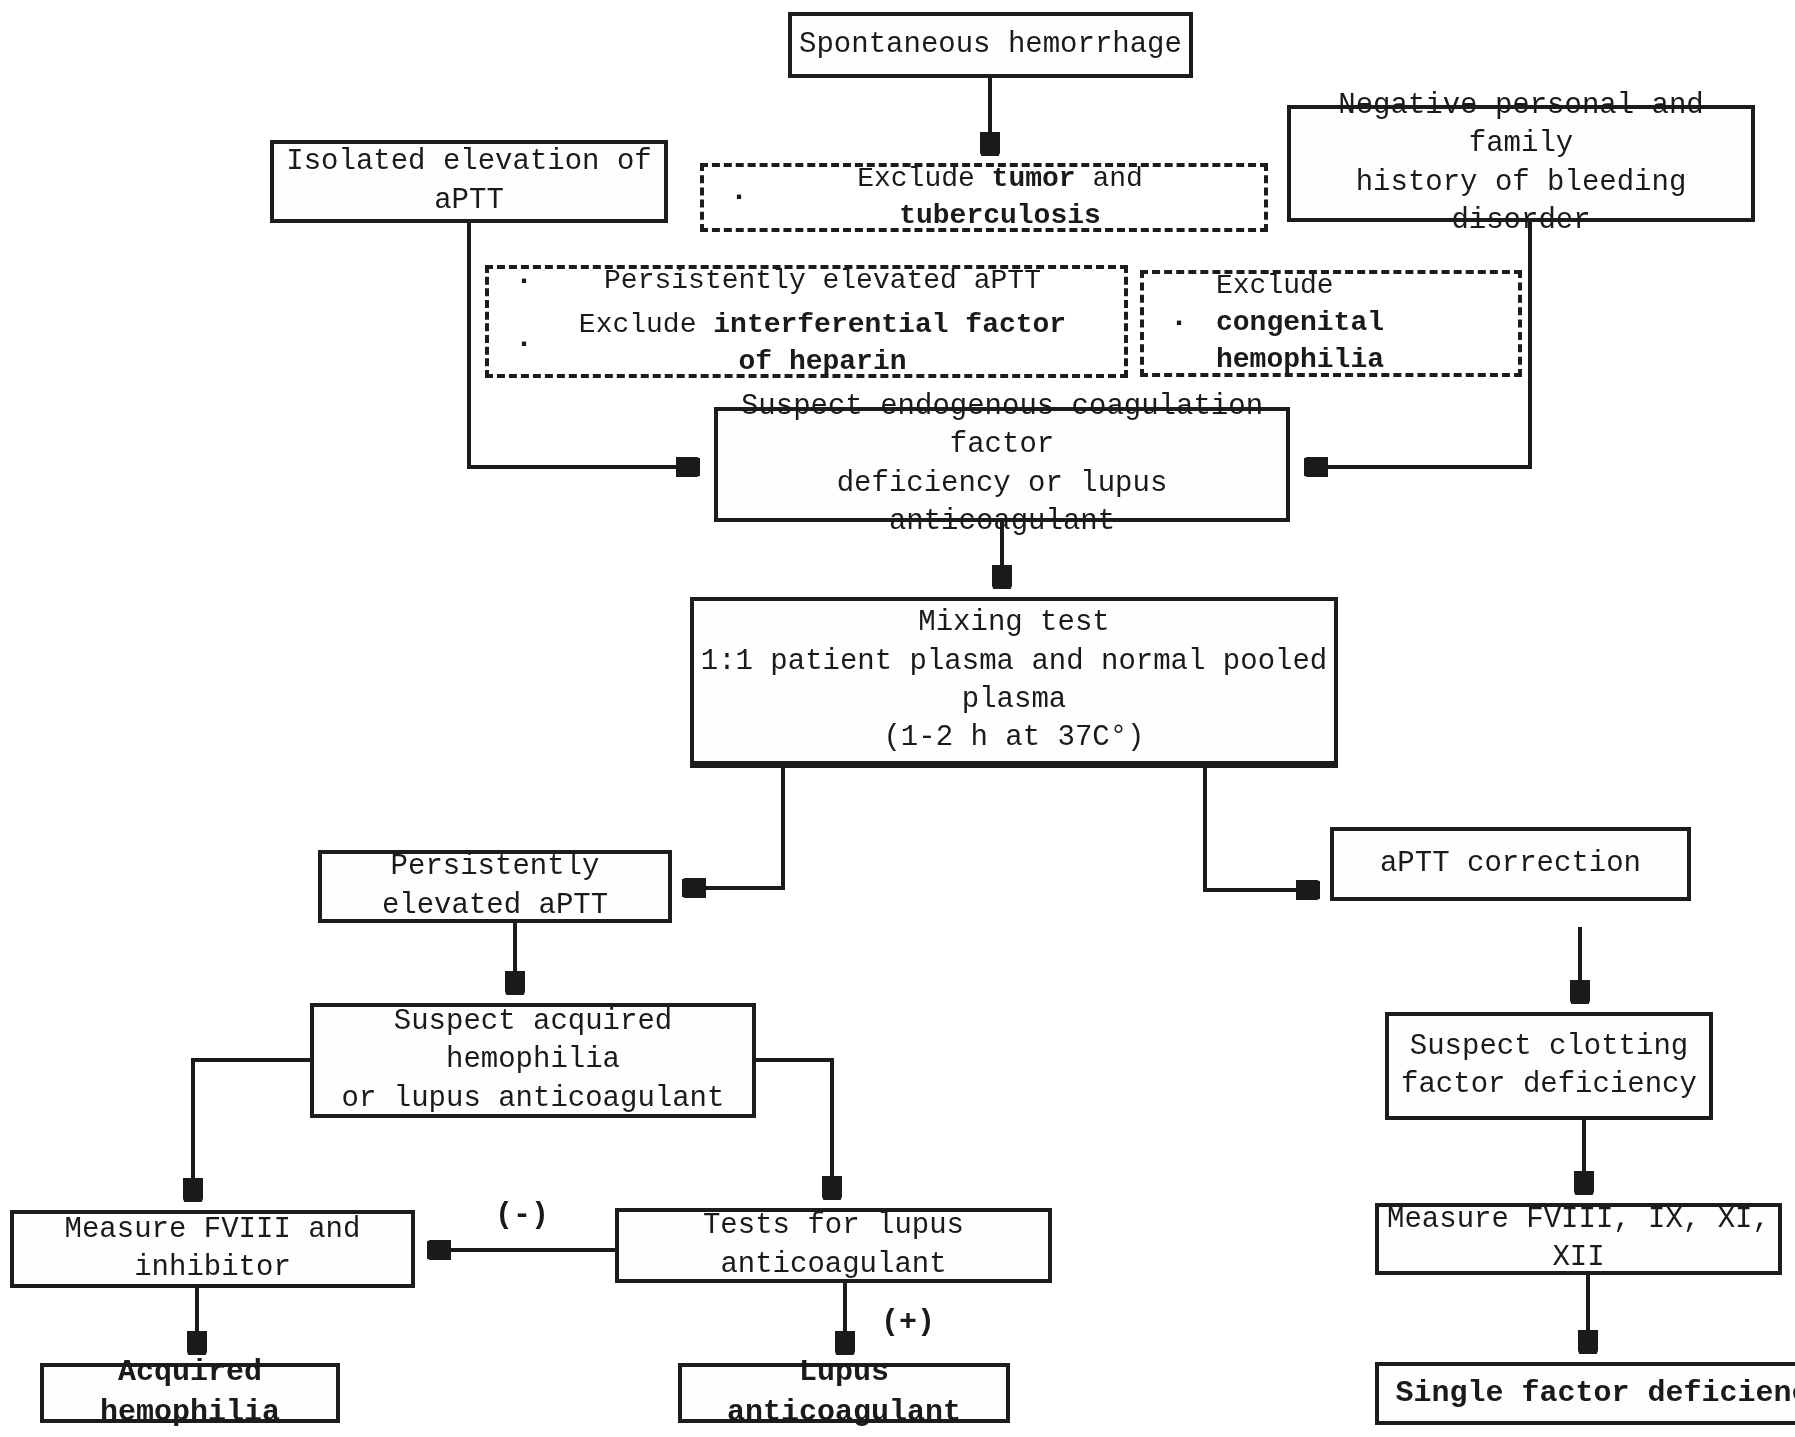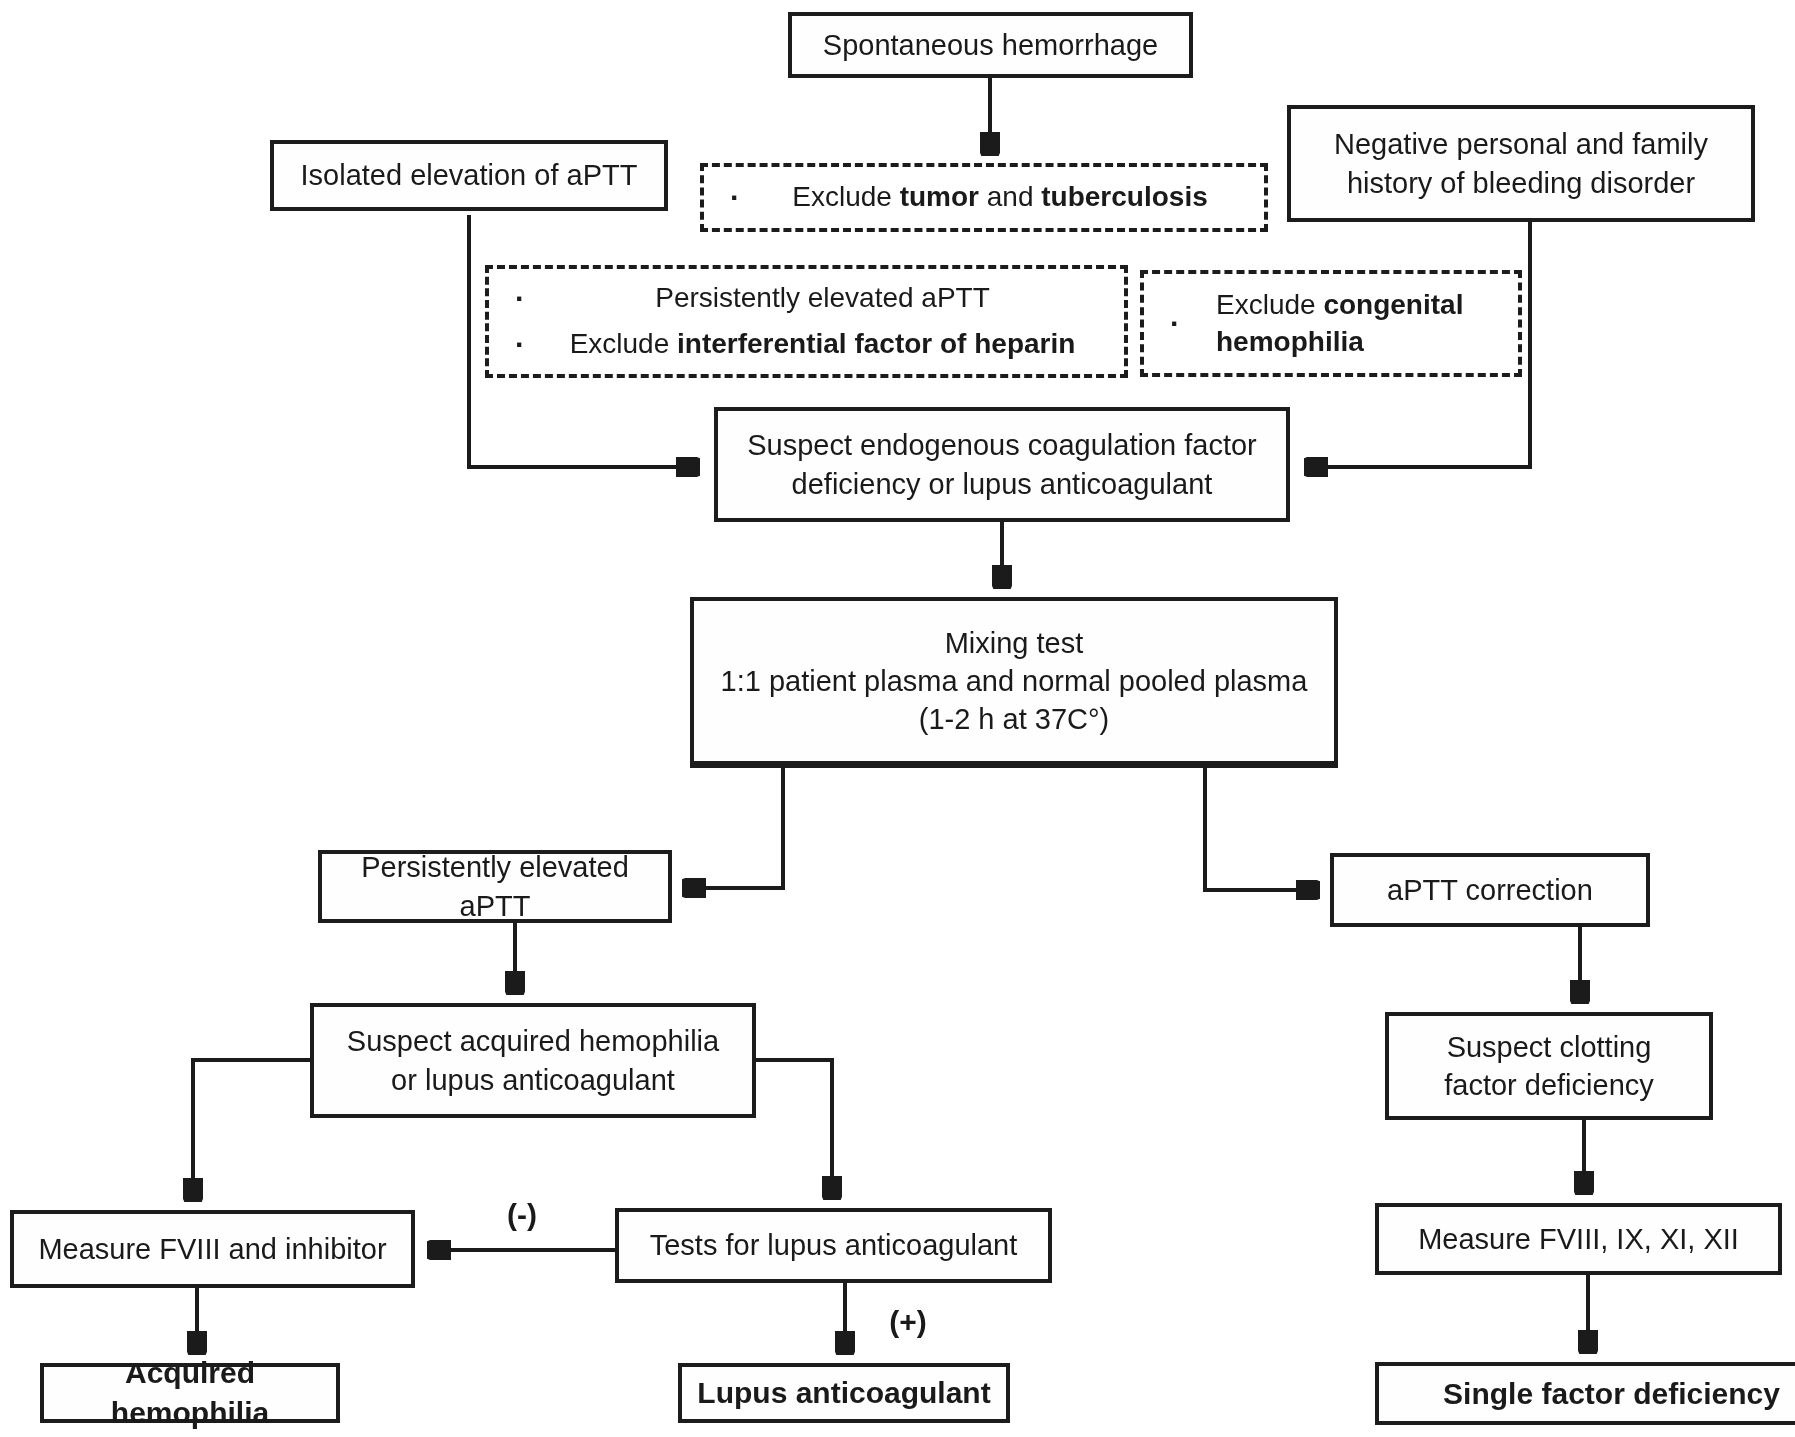--- a/index.html
+++ b/index.html
@@ -1,20 +1,20 @@
 <!DOCTYPE html>
 <html><head>
 <meta charset="utf-8">
 <style>
   html,body{margin:0;padding:0;background:#ffffff;}
   .canvas{
     position:relative;
     width:1795px;height:1437px;
     background:#ffffff;
-    font-family:Liberation Sans, sans-serif;
+    font-family:Liberation Mono, monospace;
     color:#1a1a1a;
     overflow:hidden;
   }
   .box{
     position:absolute;
     border:4px solid #1c1c1c;
     background:#fefefe;
     display:flex;align-items:center;justify-content:center;
     text-align:center;
     font-size:29px;line-height:1.32;
@@ -62,21 +62,21 @@
     <path d="M756,1060 L832,1060 L832,1196" marker-end="url(#arr)"></path>
     <path d="M615,1250 L431,1250" marker-end="url(#arr)"></path>
     <path d="M197,1288 L197,1351" marker-end="url(#arr)"></path>
     <path d="M845,1283 L845,1351" marker-end="url(#arr)"></path>
   </svg>
 
   <div class="box" style="left:788px;top:12px;width:405px;height:66px;">
     <span>Spontaneous hemorrhage</span>
   </div>
 
-  <div class="box" style="left:270px;top:140px;width:398px;height:71px;">
+  <div class="box" style="left:270px;top:140px;width:398px;height:83px;">
     <span>Isolated elevation of aPTT</span>
   </div>
 
   <div class="box dashed" style="left:700px;top:163px;width:568px;height:69px;">
     <div class="bullet-rows">
       <div class="bullet-row">
         <span class="bullet">·</span>
         <span class="bullet-text"><span>Exclude </span><b>tumor</b><span> and </span><b>tuberculosis</b></span>
       </div>
     </div>
@@ -123,21 +123,21 @@
       <span class="ln">Mixing test</span>
       <span class="ln">1:1 patient plasma and normal pooled plasma</span>
       <span class="ln">(1-2 h at 37C°)</span>
     </div>
   </div>
 
   <div class="box" style="left:318px;top:850px;width:354px;height:73px;">
     <span>Persistently elevated aPTT</span>
   </div>
 
-  <div class="box" style="left:1330px;top:853px;width:320px;height:74px;">
+  <div class="box" style="left:1330px;top:827px;width:361px;height:74px;">
     <span>aPTT correction</span>
   </div>
 
   <div class="box" style="left:310px;top:1003px;width:446px;height:115px;">
     <div class="lines">
       <span class="ln">Suspect acquired hemophilia</span>
       <span class="ln">or lupus anticoagulant</span>
     </div>
   </div>
 

